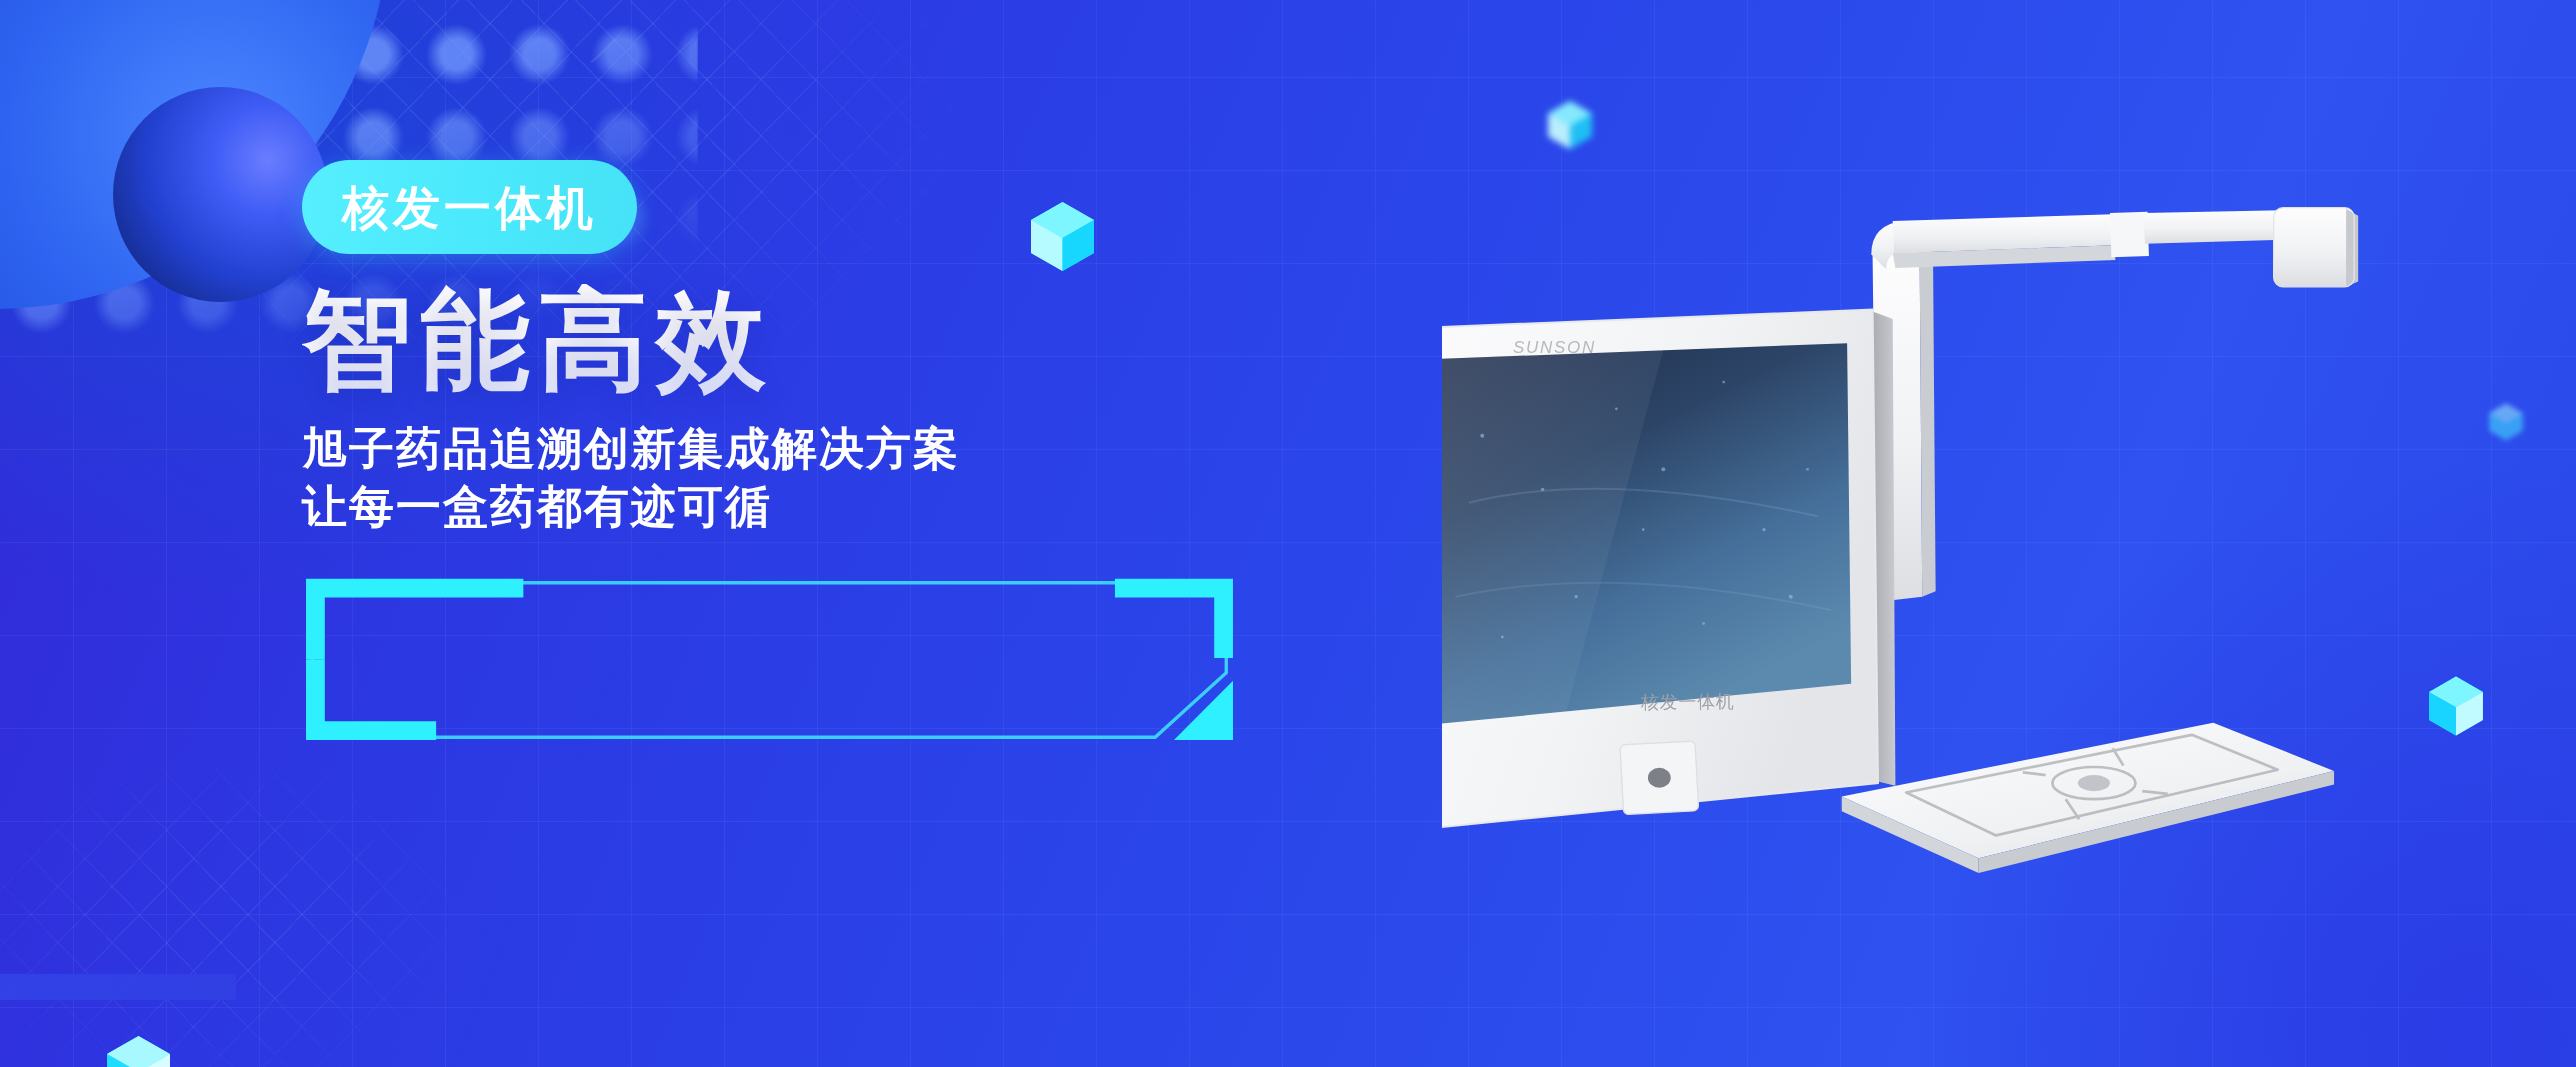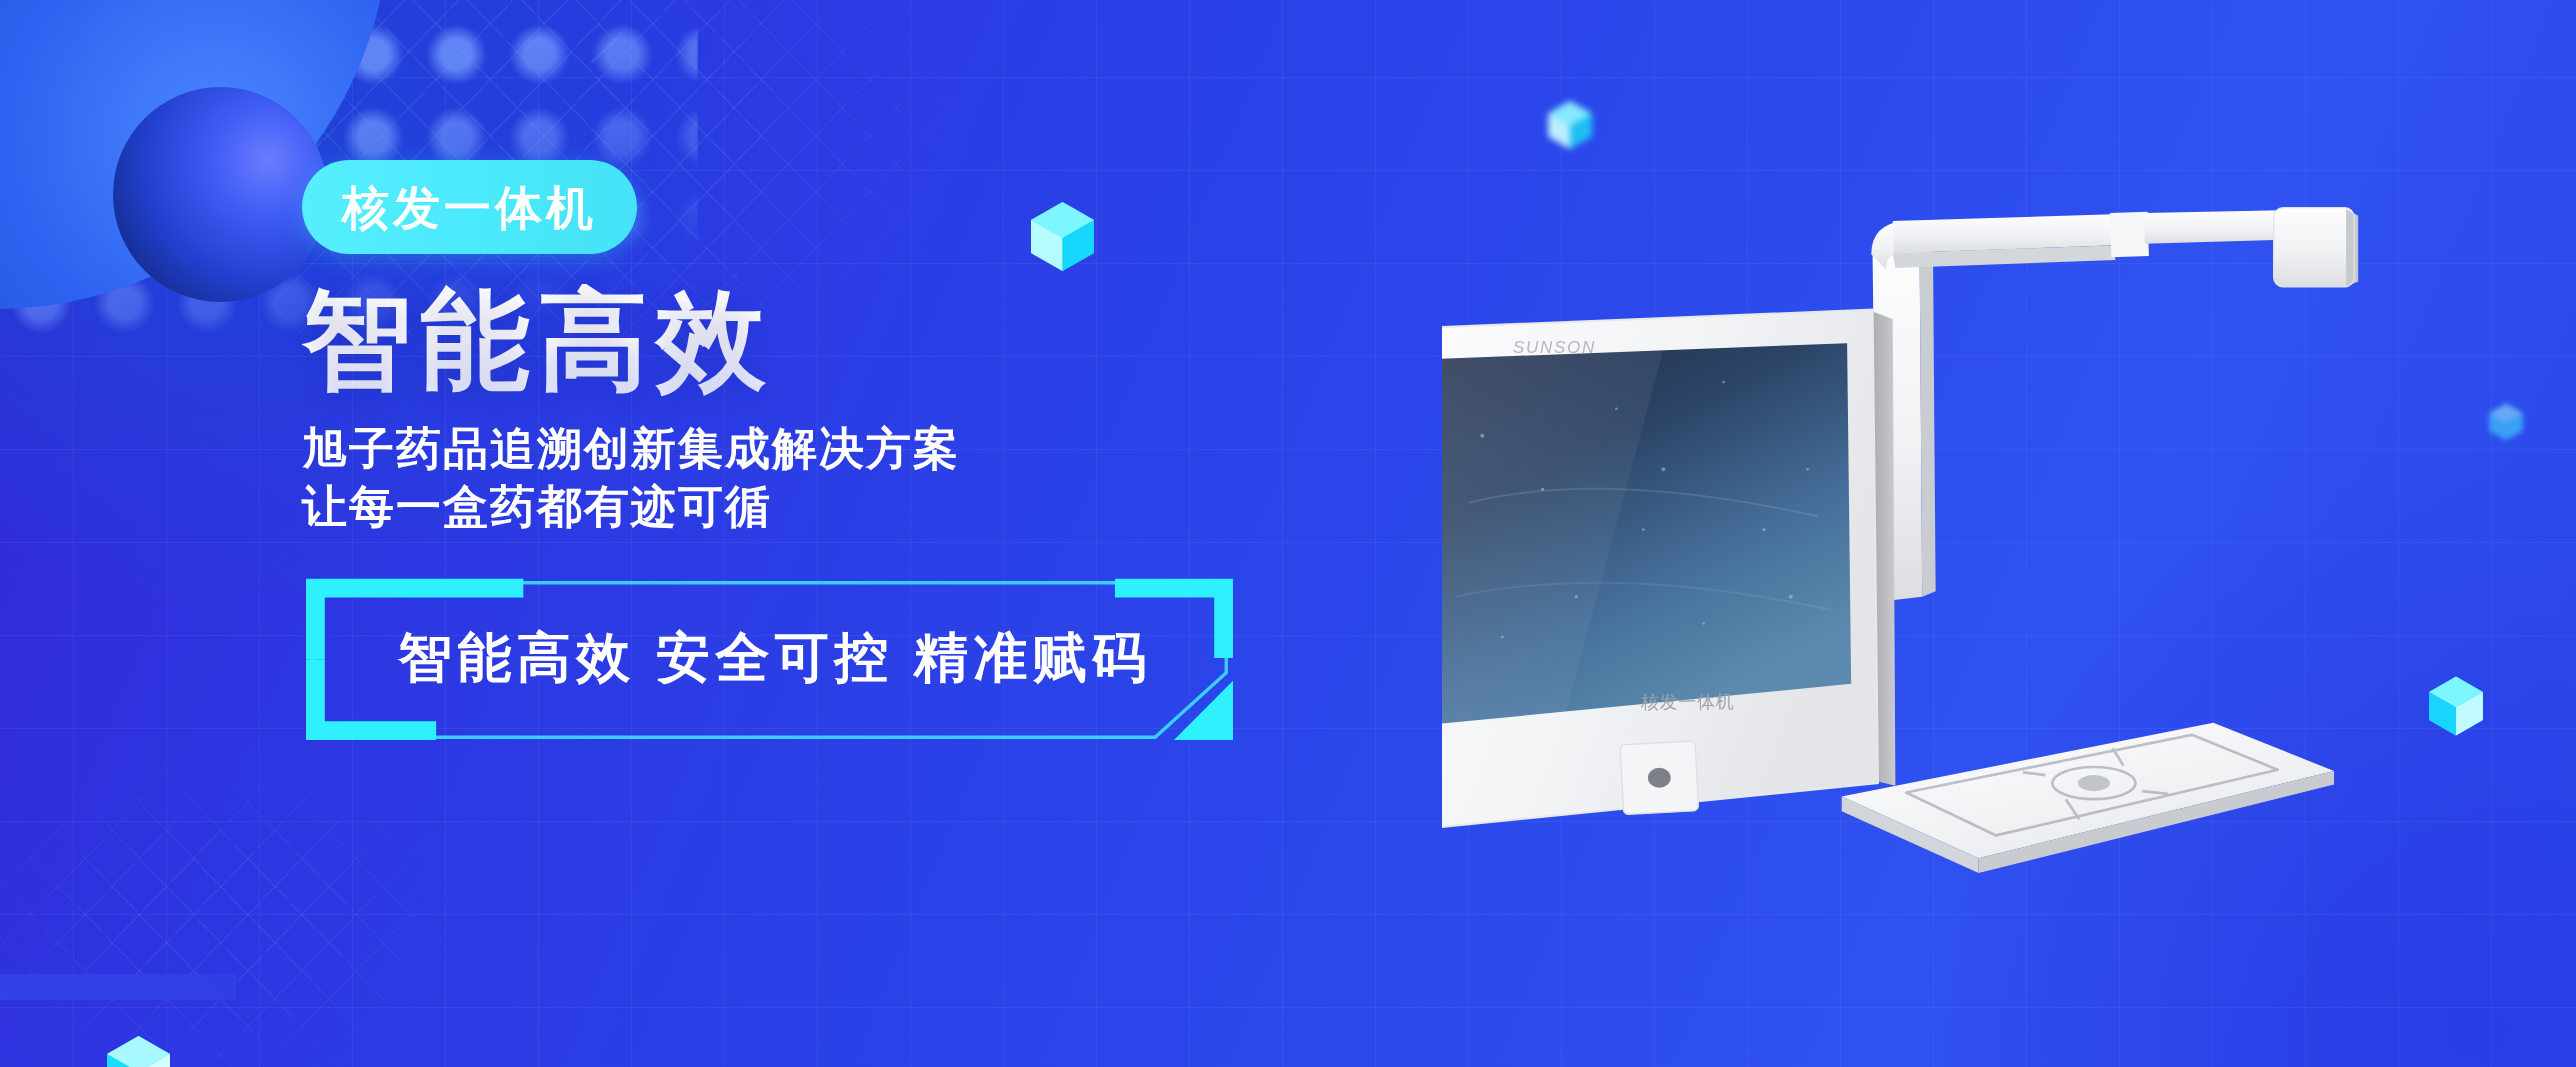--- a/index.html
+++ b/index.html
@@ -245,21 +245,20 @@
 
           <path d="M6,10 L330,10 L330,38 L34,38 L34,130 L6,130 Z" fill="#2ff0ff"></path>
 
           <path d="M1388,10 L1388,128 L1360,128 L1360,38 L1212,38 L1212,10 Z" fill="#2ff0ff"></path>
 
           <path d="M6,250 L6,130 L34,130 L34,222 L200,222 L200,250 Z" fill="#2ff0ff"></path>
 
           <path d="M1300,250 L1388,250 L1388,162 Z" fill="#2ff0ff"></path>
         </svg>
       </div>
-      <div class="tagline-text">智能高效 安全可控 精准赋码</div>
     </div>
 
   </div>
 
   <div class="device">
     <svg viewBox="0 0 1400 1160">
       <defs>
         <linearGradient id="screenG" x1="0" y1="0" x2="0.55" y2="1">
           <stop offset="0%" stop-color="#1d2b4a"></stop>
           <stop offset="38%" stop-color="#2c4466"></stop>

